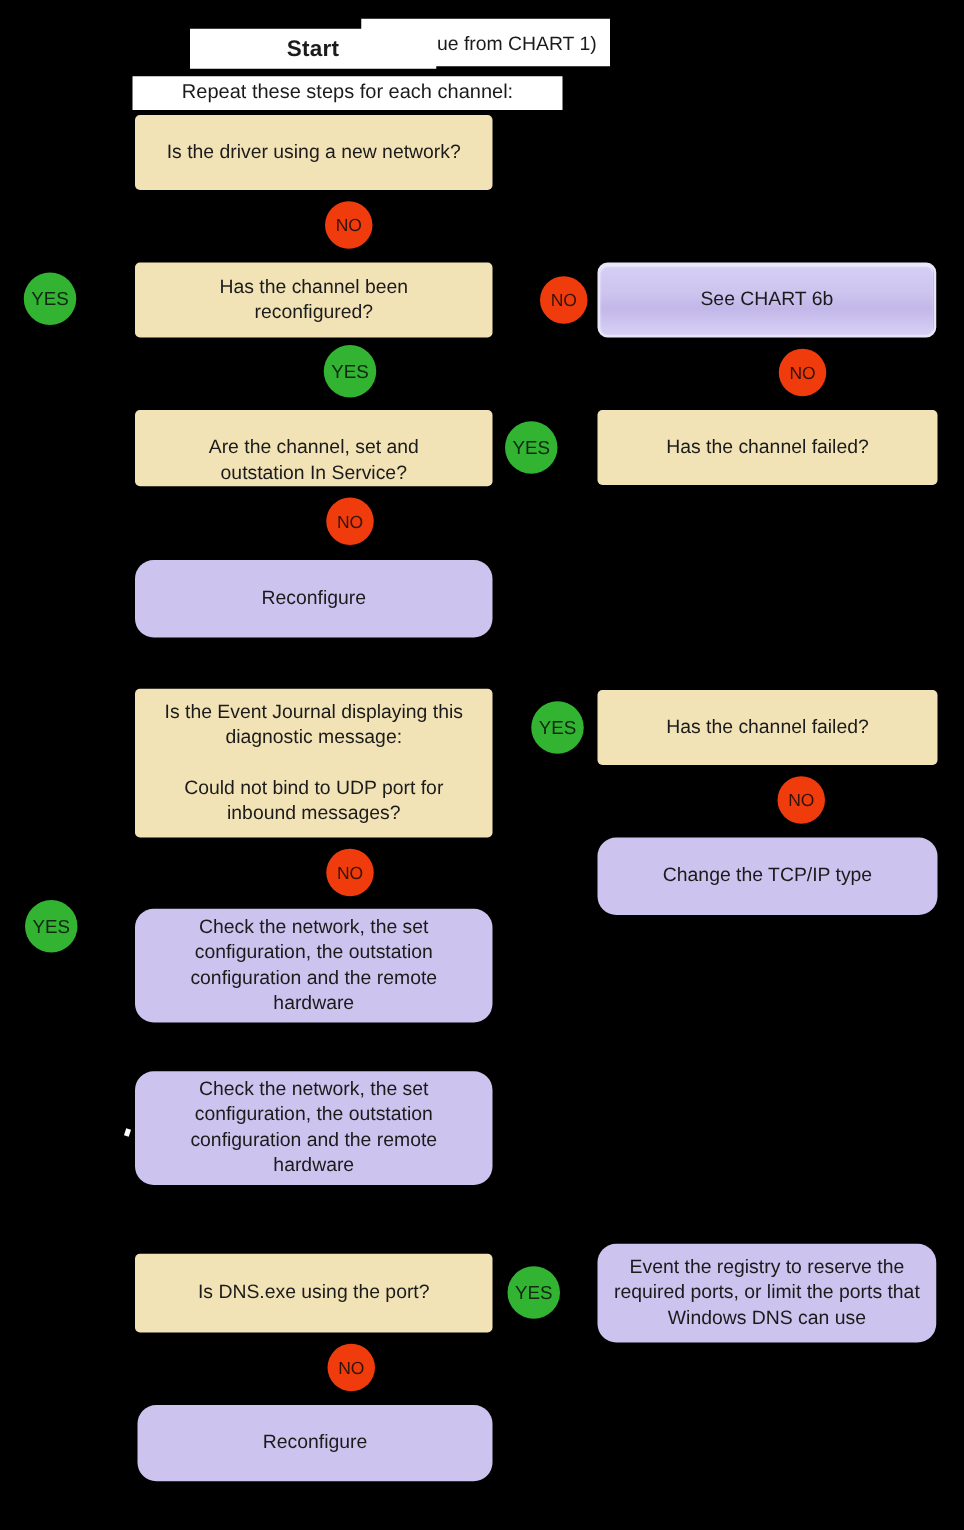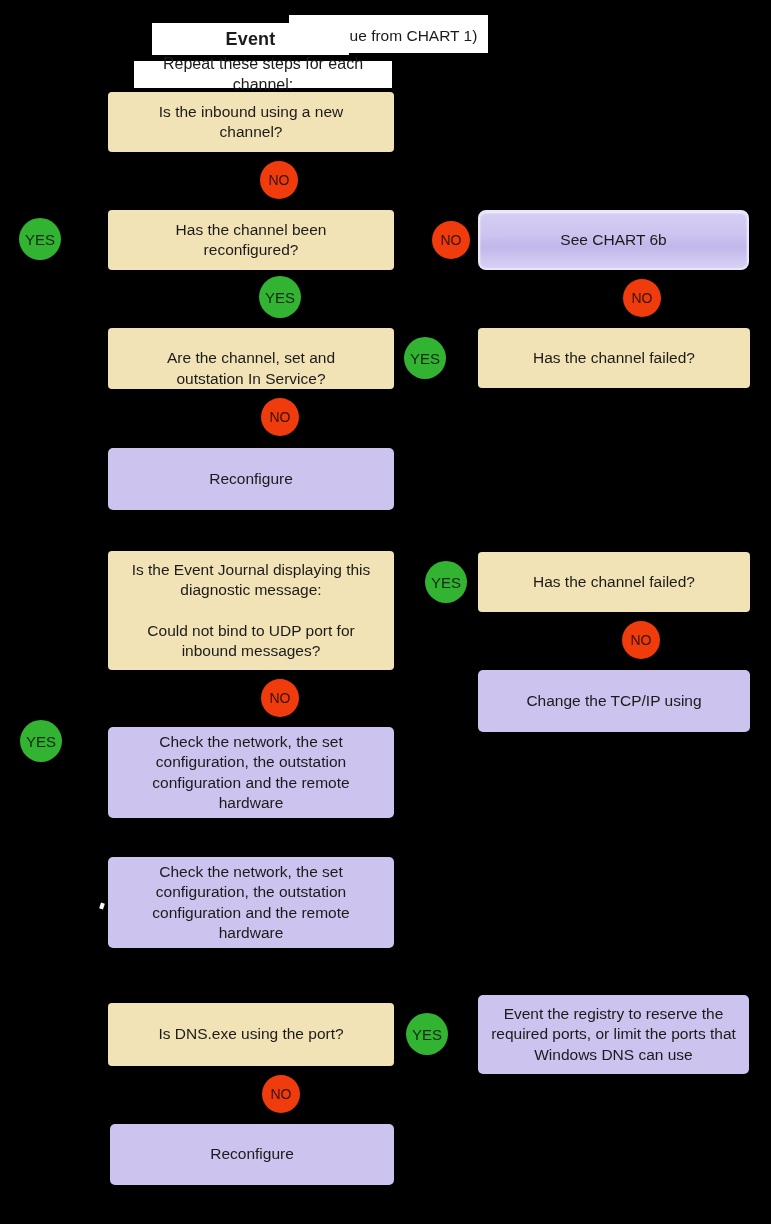--- a/index.html
+++ b/index.html
@@ -2,21 +2,21 @@
 <html><head>
 <meta charset="utf-8">
 <style>
   html,body{margin:0;padding:0;background:#000;}
   body{font-family:"Liberation Sans","DejaVu Sans",sans-serif;}
   #canvas{position:relative;width:771px;height:1224px;background:var(--bg,#000);overflow:hidden;}
   .node{position:absolute;display:flex;align-items:center;justify-content:center;
         text-align:center;color:#1b1b1b;font-size:15.5px;line-height:20.5px;box-sizing:border-box;}
   .white{background:var(--white,#fff);}
   .tan{background:var(--tan,#F2E3B6);border-radius:4px;}
-  .purple{background:var(--purple,#CCC3EE);border-radius:5px;}
+  .purple{background:var(--purple,#CCC3EE);border-radius:15px;}
   .gloss{background:linear-gradient(180deg,#D6CFF4 0%,#CDC4EF 40%,#C2B7E9 62%,#D8D1F5 100%);
          border:2px solid #E9E5FA;border-radius:8px;box-shadow:inset 0 1px 2px rgba(255,255,255,.8);}
   .circle{position:absolute;border-radius:50%;display:flex;align-items:center;justify-content:center;
           font-size:14px;color:rgba(10,10,10,.82);}
   .yes{width:42px;height:42px;background:var(--green,#32B432);font-size:15px;}
   .no{width:38px;height:38px;background:var(--orange,#F03C0C);}
   .inner{max-width:240px;}
   .gap{height:20px;}
   b.start{font-size:18px;font-weight:bold;letter-spacing:.2px;}
   .cont{font-size:15.5px;}
@@ -24,28 +24,28 @@
 </style>
 </head>
 <body>
 
 <div id="canvas" style="--bg: #000000; --tan: #F2E3B6; --purple: #CCC3EE; --green: #32B432; --orange: #F03C0C; --white: #FFFFFF;">
 
   <div class="node white" style="left:289px;top:15px;width:199px;height:38px;align-items:flex-end;padding-bottom:7px;">
     <span class="cont">(Continue from CHART 1)</span>
   </div>
   <div class="node white" style="left:152px;top:23px;width:197px;height:32px;">
-    <b class="start">Event</b>
+    <b class="start">Start</b>
   </div>
-  <div class="node white" style="left:106px;top:61px;width:258px;height:27px;font-size:16px;margin-left:28px;">
+  <div class="node white" style="left:106px;top:61px;width:344px;height:27px;font-size:16px;">
     <span>Repeat these steps for each channel:</span>
   </div>
 
   <div class="node tan" style="left:108px;top:92px;width:286px;height:60px;">
-    <span class="inner">Is the inbound using a new channel?</span>
+    <span class="inner">Is the driver using a new network?</span>
   </div>
   <div class="circle no" style="left:260px;top:161px;">
     <span>NO</span>
   </div>
 
   <div class="circle yes" style="left:19px;top:218px;">
     <span>YES</span>
   </div>
   <div class="node tan" style="left:108px;top:210px;width:286px;height:60px;">
     <span class="inner">Has the channel been reconfigured?</span>
@@ -88,21 +88,21 @@
   <div class="circle yes" style="left:425px;top:561px;">
     <span>YES</span>
   </div>
   <div class="node tan" style="left:478px;top:552px;width:272px;height:60px;">
     <span class="inner">Has the channel failed?</span>
   </div>
   <div class="circle no" style="left:622px;top:621px;">
     <span>NO</span>
   </div>
   <div class="node purple" style="left:478px;top:670px;width:272px;height:62px;">
-    <span class="inner">Change the TCP/IP using</span>
+    <span class="inner">Change the TCP/IP type</span>
   </div>
   <div class="circle no" style="left:261px;top:679px;">
     <span>NO</span>
   </div>
 
   <div class="circle yes" style="left:20px;top:720px;">
     <span>YES</span>
   </div>
   <div class="node purple" style="left:108px;top:727px;width:286px;height:91px;">
     <span class="inner" style="max-width:232px;">Check the network, the set configuration, the outstation configuration and the remote hardware</span>

